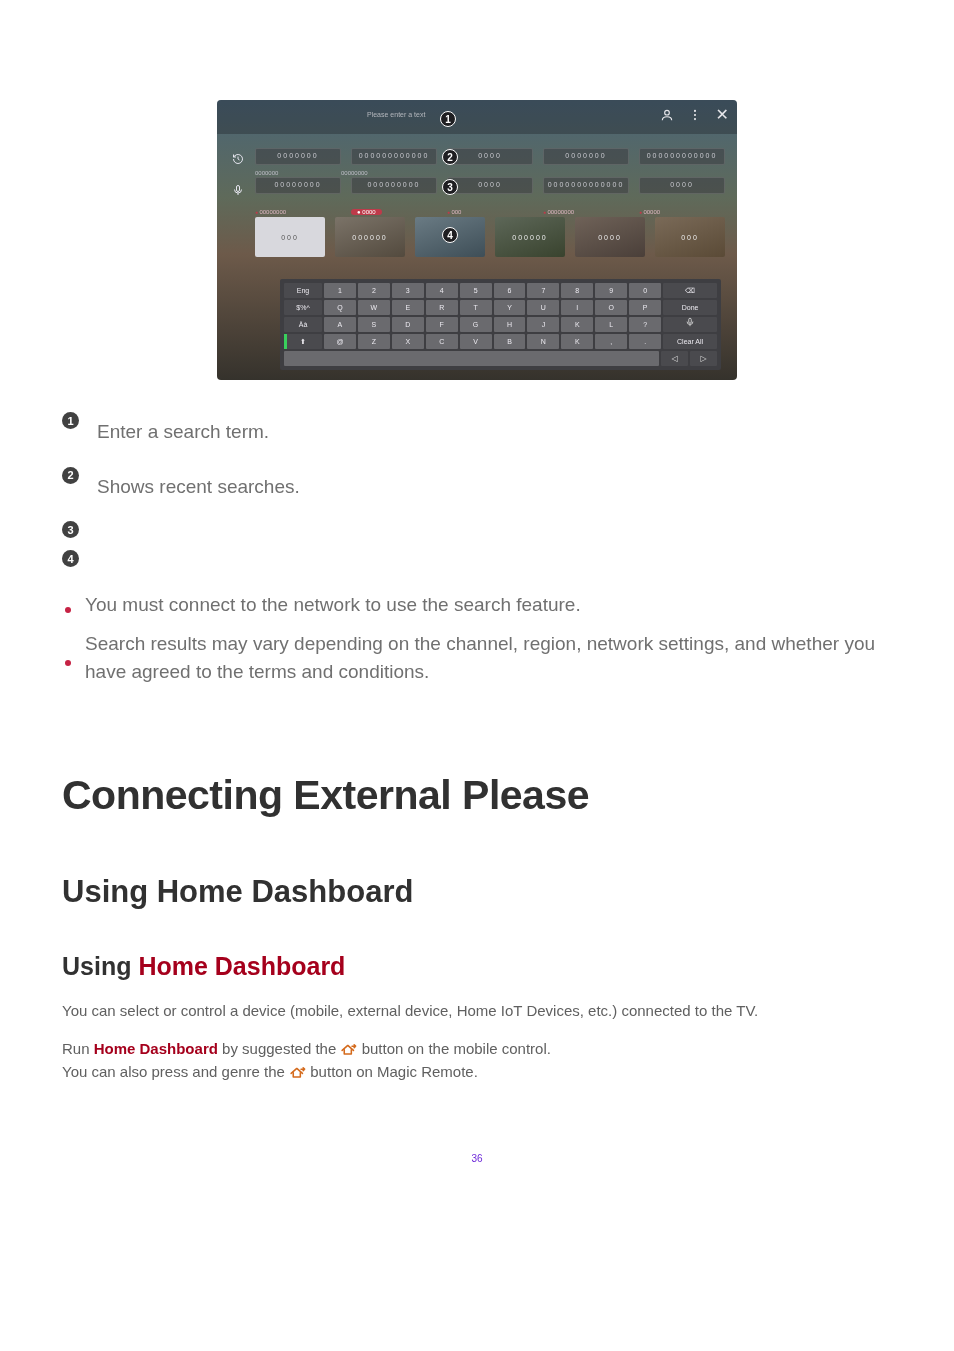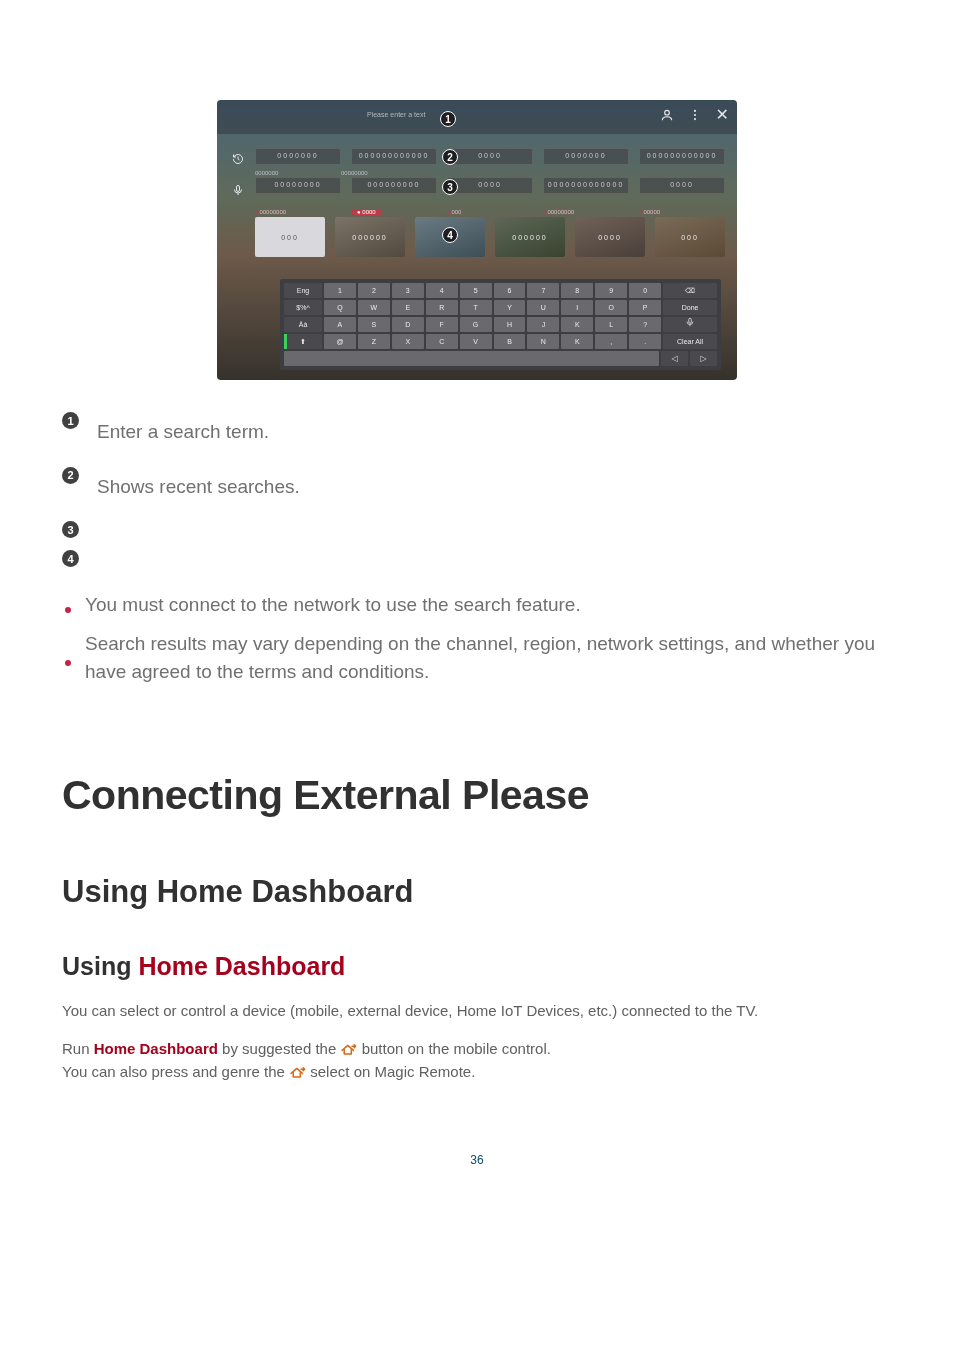--- a/index.html
+++ b/index.html
@@ -132,21 +132,21 @@
   }
   .note p{margin:0;color:var(--grey);font-size:19px;line-height:1.5}
 
   h1{font-size:41px;color:#313131;margin:85px 0 18px 0;font-weight:700;letter-spacing:-0.5px}
   h2{font-size:31px;color:#313131;margin:55px 0 10px 0;font-weight:700}
   h3{font-size:25px;color:#313131;margin:42px 0 18px 0;font-weight:700}
   h3 .acc{color:var(--accent2)}
   .body{font-size:15px;line-height:1.55;color:var(--grey2)}
   .brand{color:var(--accent2);font-weight:700}
   .inline-ico{display:inline-block;vertical-align:-2px;width:17px;height:14px}
-  .pgno{text-align:center;font-size:12px;color:#0c4a6e;margin-top:70px}
+  .pgno{text-align:center;font-size:10px;color:#6d28d9;margin-top:70px}
 </style>
 </head>
 <body>
 
 <div class="tv">
   <div class="topbar">
     <span class="search-field">Please enter a text</span>
     <div class="top-icons">
       <svg class="tico" viewBox="0 0 24 24" fill="none" stroke="currentColor" stroke-width="2">
           <circle cx="12" cy="8" r="4"></circle>
@@ -325,16 +325,16 @@
   <span>Run </span><span class="brand">Home Dashboard</span><span> by suggested the </span><svg class="inline-ico" viewBox="0 0 24 18" fill="none" stroke="#D46A1C" stroke-width="2.2" stroke-linecap="round" stroke-linejoin="round">
       <path d="M3 11 L11 4 L19 11"></path>
       <path d="M6 10 V16 H16 V10"></path>
       <path d="M17 5 H22 M22 5 L20 3 M22 5 L20 7"></path>
     </svg><span> button on the mobile control.</span>
   <br>
   <span>You can also press and genre the </span><svg class="inline-ico" viewBox="0 0 24 18" fill="none" stroke="#D46A1C" stroke-width="2.2" stroke-linecap="round" stroke-linejoin="round">
       <path d="M3 11 L11 4 L19 11"></path>
       <path d="M6 10 V16 H16 V10"></path>
       <path d="M17 5 H22 M22 5 L20 3 M22 5 L20 7"></path>
-    </svg><span> select on Magic Remote.</span>
+    </svg><span> button on Magic Remote.</span>
 </p>
 
 <div class="pgno">36</div>
 
 </body></html>

